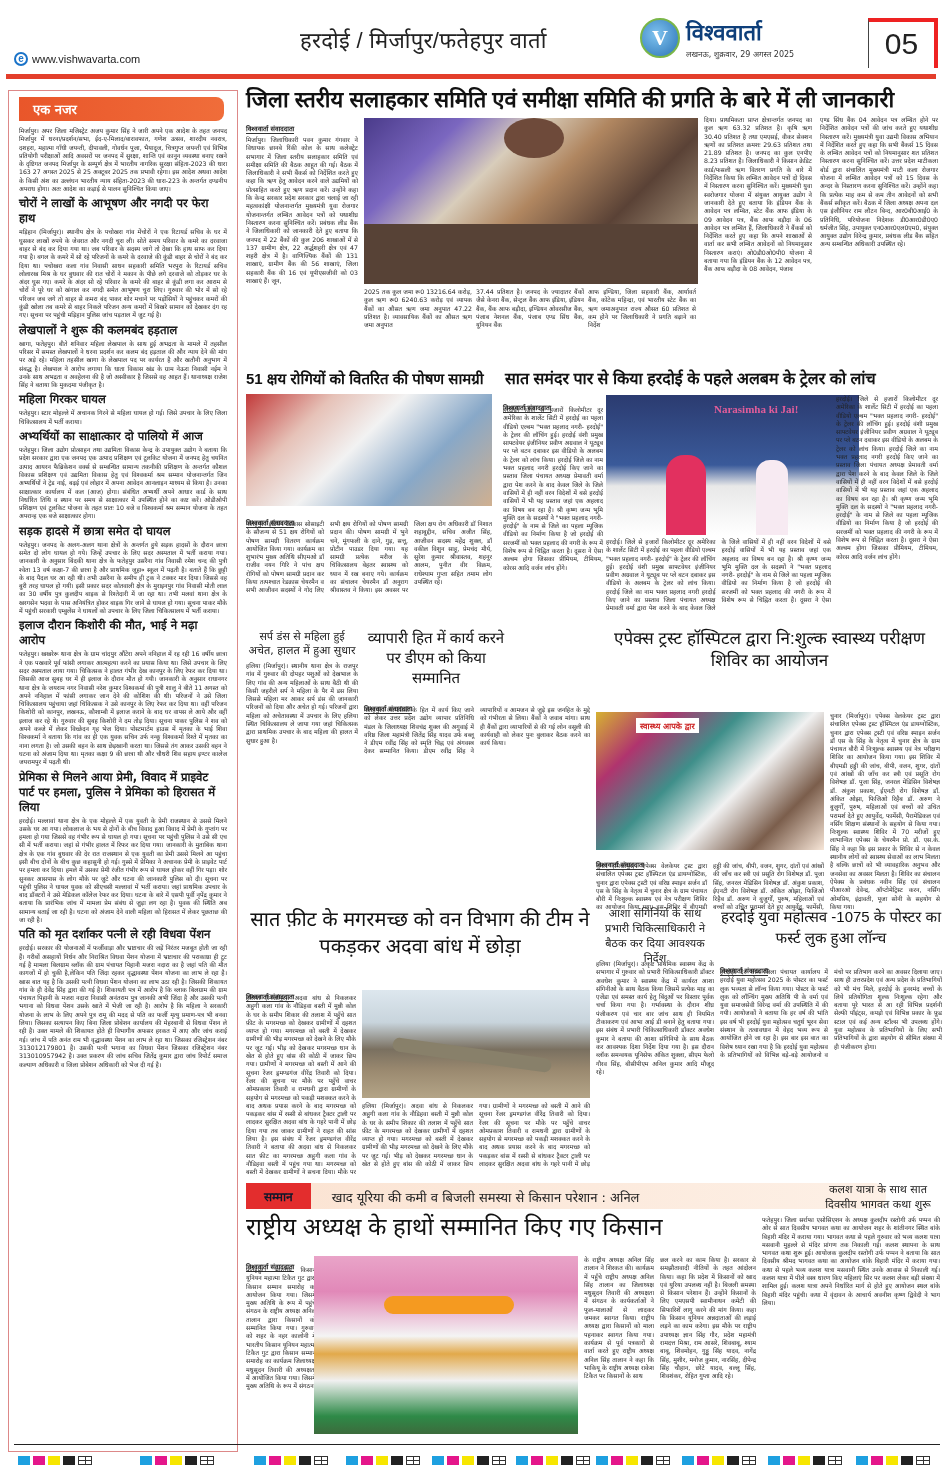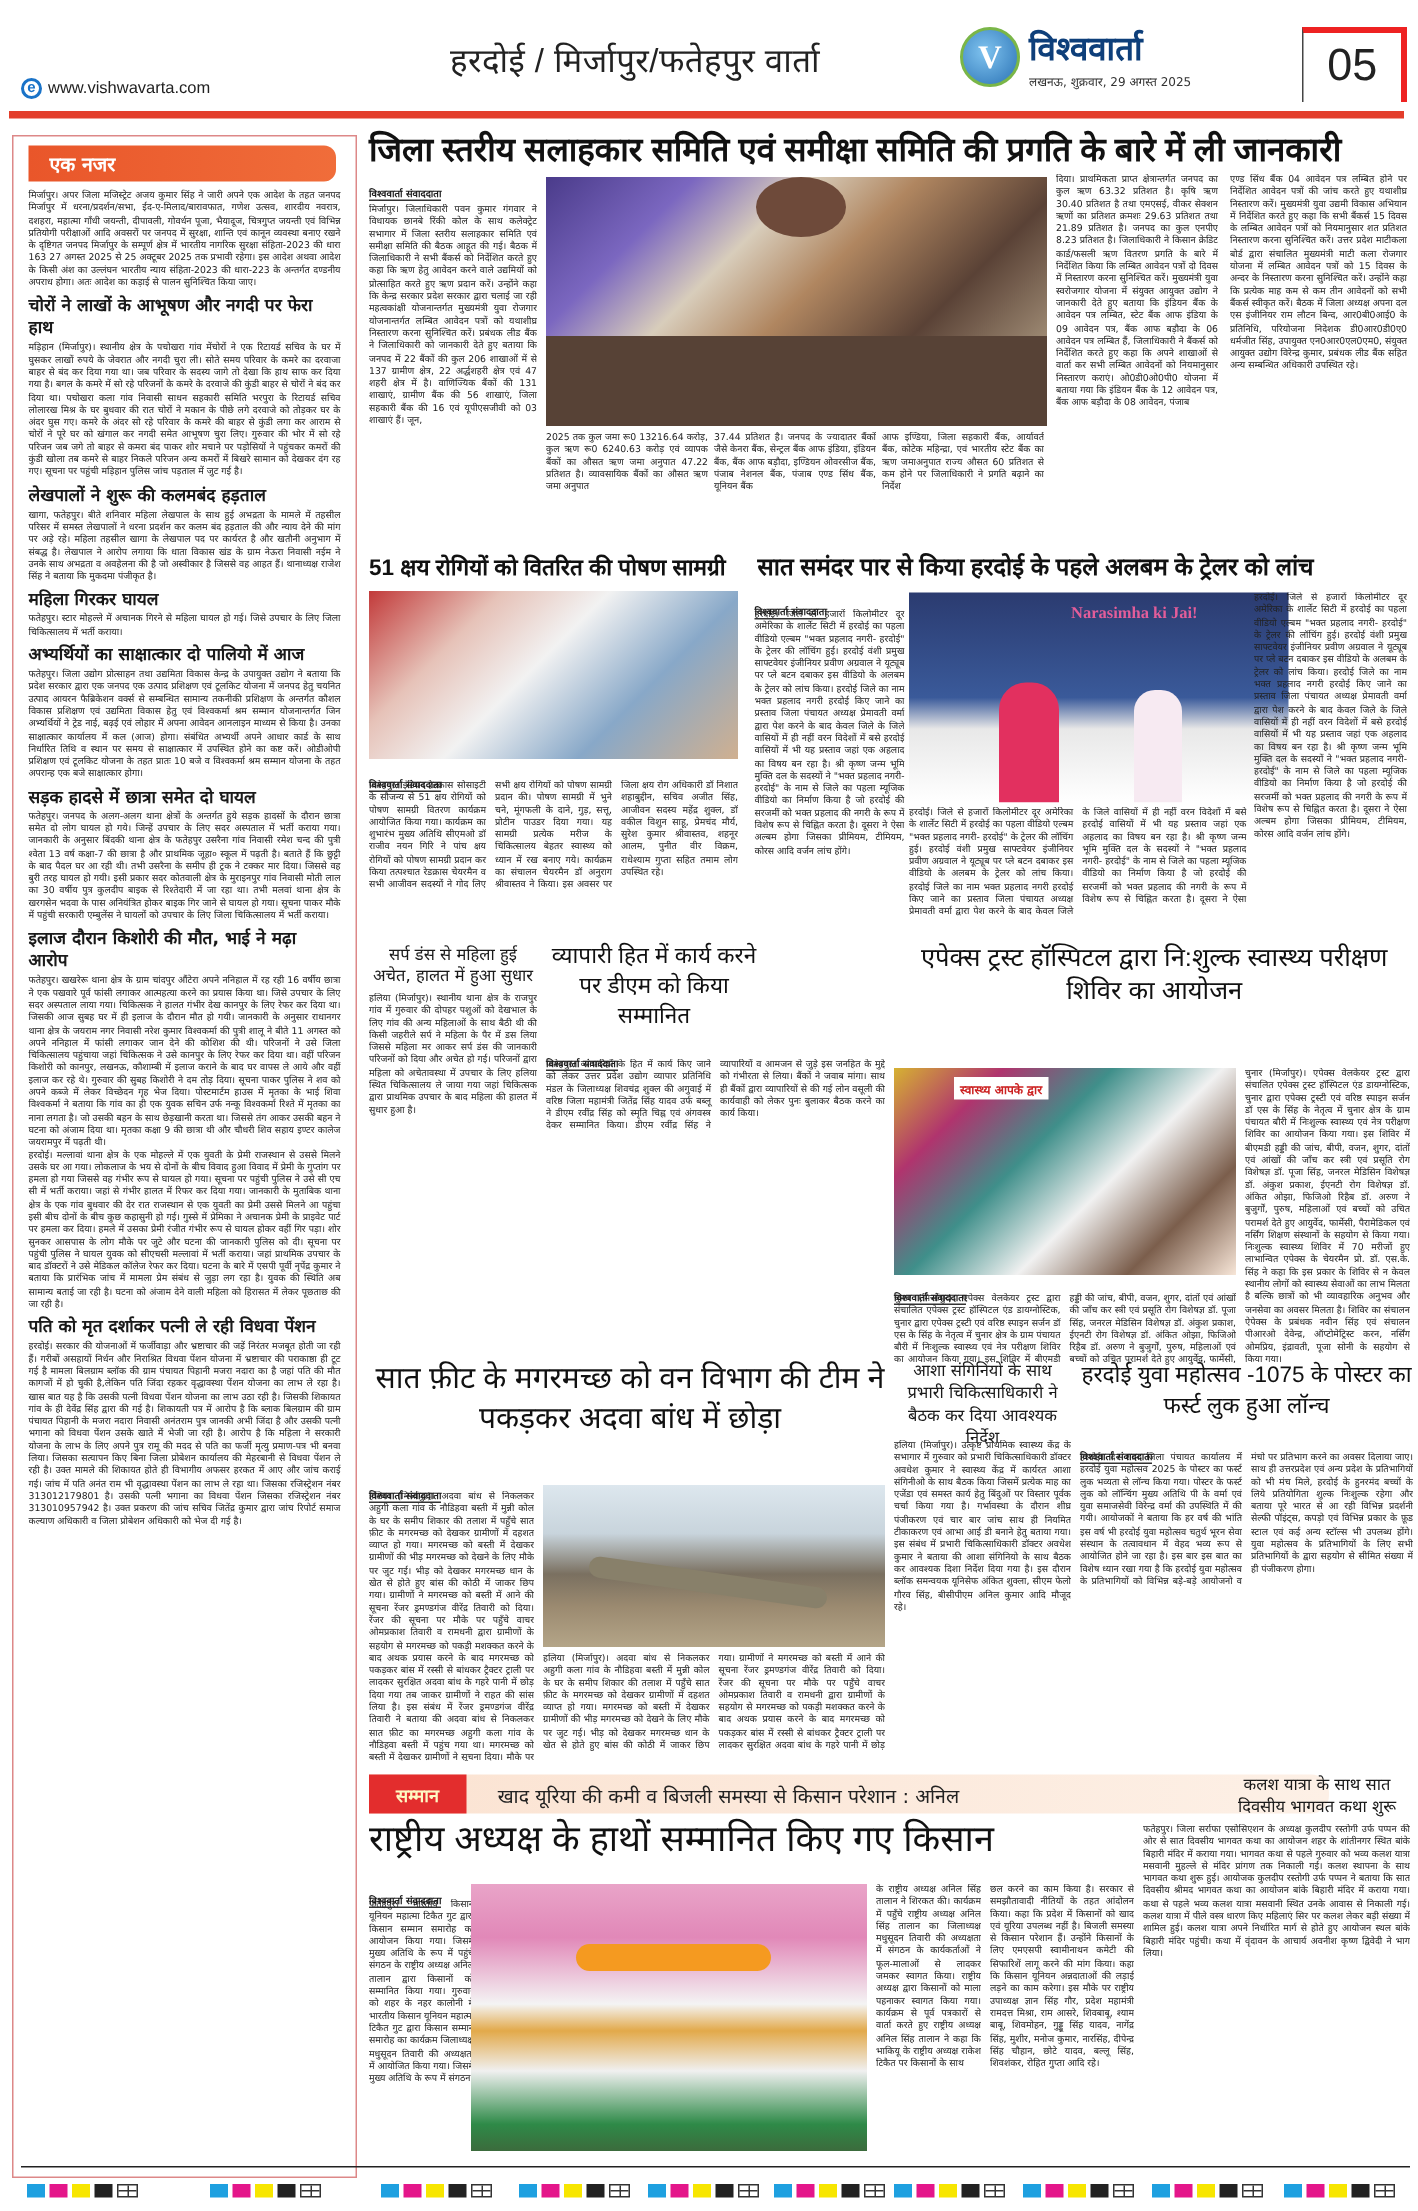--- a/index.html
+++ b/index.html
@@ -23,21 +23,21 @@
 .byline{font-size:6.5px;font-weight:bold;border-bottom:1px solid #333;display:inline-block;margin-bottom:2px}
 .body-txt{font-size:6.2px;line-height:8.3px;color:#222;text-align:justify}
 .photo{overflow:hidden;position:absolute}
 .cmyk{display:flex;gap:3px;align-items:center}
 .cmyk span{width:12px;height:9px;display:inline-block}
 .reg{width:14px;height:9px;border:1px solid #333;position:relative}
 .reg:before{content:"";position:absolute;left:6px;top:0;width:1px;height:7px;background:#333}
 .reg:after{content:"";position:absolute;left:0;top:3px;width:12px;height:1px;background:#333}
 .hr{background:#222;height:1px;position:absolute}
 .samman-bar{left:246px;top:1183px;width:640px;height:26px;background:linear-gradient(90deg,#fbe3d2,#fdf0e6);border-radius:0 12px 12px 0}
-.samman-tag{background:#e32d2d;color:#fef9c3;font-weight:bold;font-size:12px;padding:5px 18px;display:inline-block;height:26px}
+.samman-tag{background:#e32d2d;color:#0f172a;font-weight:bold;font-size:12px;padding:5px 18px;display:inline-block;height:26px}
 .samman-sub{font-size:13px;color:#222;margin-left:16px;display:inline-block;vertical-align:top;padding-top:5px}
 </style>
 </head>
 <body>
 
 <div class="abs masthead">
   <div class="abs site-url">
     <span class="ie-icon">e</span>
     <span>www.vishwavarta.com</span>
   </div>
@@ -76,20 +76,21 @@
   </div>
   <div>
     <div class="lh">सड़क हादसे में छात्रा समेत दो घायल</div>
     <div class="lt">फतेहपुर। जनपद के अलग-अलग थाना क्षेत्रों के अन्तर्गत हुये सड़क हादसों के दौरान छात्रा समेत दो लोग घायल हो गये। जिन्हें उपचार के लिए सदर अस्पताल में भर्ती कराया गया। जानकारी के अनुसार बिंदकी थाना क्षेत्र के फतेहपुर उसरैना गांव निवासी रमेश चन्द की पुत्री श्वेता 13 वर्ष कक्षा-7 की छात्रा है और प्राथमिक जूहा० स्कूल में पढ़ती है। बताते हैं कि छुट्टी के बाद पैदल घर आ रही थी। तभी उसरैना के समीप ही ट्रक ने टक्कर मार दिया। जिससे वह बुरी तरह घायल हो गयी। इसी प्रकार सदर कोतवाली क्षेत्र के मुराइनपुर गांव निवासी मोती लाल का 30 वर्षीय पुत्र कुलदीप बाइक से रिश्तेदारी में जा रहा था। तभी मलवां थाना क्षेत्र के खरगसेन भदवा के पास अनियंत्रित होकर बाइक गिर जाने से घायल हो गया। सूचना पाकर मौके में पहुंची सरकारी एम्बुलेंस ने घायलों को उपचार के लिए जिला चिकित्सालय में भर्ती कराया।</div>
   </div>
   <div>
     <div class="lh">इलाज दौरान किशोरी की मौत, भाई ने मढ़ा आरोप</div>
     <div class="lt">फतेहपुर। खखरेरू थाना क्षेत्र के ग्राम चांदपुर औंटेरा अपने ननिहाल में रह रही 16 वर्षीय छात्रा ने एक पखवारे पूर्व फांसी लगाकर आत्महत्या करने का प्रयास किया था। जिसे उपचार के लिए सदर अस्पताल लाया गया। चिकित्सक ने हालत गंभीर देख कानपुर के लिए रेफर कर दिया था। जिसकी आज सुबह घर में ही इलाज के दौरान मौत हो गयी। जानकारी के अनुसार राधानगर थाना क्षेत्र के जयराम नगर निवासी नरेश कुमार विश्वकर्मा की पुत्री शालू ने बीते 11 अगस्त को अपने ननिहाल में फांसी लगाकर जान देने की कोशिश की थी। परिजनों ने उसे जिला चिकित्सालय पहुंचाया जहां चिकित्सक ने उसे कानपुर के लिए रेफर कर दिया था। वहीं परिजन किशोरी को कानपुर, लखनऊ, कौशाम्बी में इलाज कराने के बाद घर वापस ले आये और वहीं इलाज कर रहे थे। गुरुवार की सुबह किशोरी ने दम तोड़ दिया। सूचना पाकर पुलिस ने शव को अपने कब्जे में लेकर विच्छेदन गृह भेज दिया। पोस्टमार्टम हाउस में मृतका के भाई शिवा विश्वकर्मा ने बताया कि गांव का ही एक युवक सचिन उर्फ नन्कू विश्वकर्मा रिश्ते में मृतका का नाना लगता है। जो उसकी बहन के साथ छेड़खानी करता था। जिससे तंग आकर उसकी बहन ने घटना को अंजाम दिया था। मृतका कक्षा 9 की छात्रा थी और चौधरी शिव सहाय इण्टर कालेज जयरामपुर में पढ़ती थी।</div>
   </div>
   <div>
+    <div class="lh">प्रेमिका से मिलने आया प्रेमी, विवाद में प्राइवेट पार्ट पर हमला, पुलिस ने प्रेमिका को हिरासत में लिया</div>
     <div class="lt">हरदोई। मल्लावां थाना क्षेत्र के एक मोहल्ले में एक युवती के प्रेमी राजस्थान से उससे मिलने उसके घर आ गया। लोकलाज के भय से दोनों के बीच विवाद हुआ विवाद में प्रेमी के गुप्तांग पर हमला हो गया जिससे वह गंभीर रूप से घायल हो गया। सूचना पर पहुंची पुलिस ने उसे सी एच सी में भर्ती कराया। जहां से गंभीर हालत में रिफर कर दिया गया। जानकारी के मुताबिक थाना क्षेत्र के एक गांव बुधवार की देर रात राजस्थान से एक युवती का प्रेमी उससे मिलने आ पहुंचा इसी बीच दोनों के बीच कुछ कहासुनी हो गई। गुस्से में प्रेमिका ने अचानक प्रेमी के प्राइवेट पार्ट पर हमला कर दिया। हमले में उसका प्रेमी रंजीत गंभीर रूप से घायल होकर वहीं गिर पड़ा। शोर सुनकर आसपास के लोग मौके पर जुटे और घटना की जानकारी पुलिस को दी। सूचना पर पहुंची पुलिस ने घायल युवक को सीएचसी मल्लावां में भर्ती कराया। जहां प्राथमिक उपचार के बाद डॉक्टरों ने उसे मेडिकल कॉलेज रेफर कर दिया। घटना के बारे में एसपी पूर्वी नृपेंद्र कुमार ने बताया कि प्रारंभिक जांच में मामला प्रेम संबंध से जुड़ा लग रहा है। युवक की स्थिति अब सामान्य बताई जा रही है। घटना को अंजाम देने वाली महिला को हिरासत में लेकर पूछताछ की जा रही है।</div>
   </div>
   <div>
     <div class="lh">पति को मृत दर्शाकर पत्नी ले रही विधवा पेंशन</div>
     <div class="lt">हरदोई। सरकार की योजनाओं में फर्जीवाड़ा और भ्रष्टाचार की जड़ें निरंतर मजबूत होती जा रही हैं। गरीबों असहायों निर्धन और निराश्रित विधवा पेंशन योजना में भ्रष्टाचार की पराकाष्ठा ही टूट गई है मामला बिलग्राम ब्लॉक की ग्राम पंचायत पिहानी मजरा नदारा का है जहां पति की मौत कागजों में हो चुकी है,लेकिन पति जिंदा रहकर वृद्धावस्था पेंशन योजना का लाभ ले रहा है। खास बात यह है कि उसकी पत्नी विधवा पेंशन योजना का लाभ उठा रही है। जिसकी शिकायत गांव के ही देवेंद्र सिंह द्वारा की गई है। शिकायती पत्र में आरोप है कि ब्लाक बिलग्राम की ग्राम पंचायत पिहानी के मजरा नदारा निवासी अनंतराम पुत्र जानकी अभी जिंदा है और उसकी पत्नी भगाना को विधवा पेंशन उसके खाते में भेजी जा रही है। आरोप है कि महिला ने सरकारी योजना के लाभ के लिए अपने पुत्र रामू की मदद से पति का फर्जी मृत्यु प्रमाण-पत्र भी बनवा लिया। जिसका सत्यापन किए बिना जिला प्रोबेशन कार्यालय की मेहरबानी से विधवा पेंशन ले रही है। उक्त मामले की शिकायत होते ही विभागीय अफसर हरकत में आए और जांच कराई गई। जांच में पति अनंत राम भी वृद्धावस्था पेंशन का लाभ ले रहा था। जिसका रजिस्ट्रेशन नंबर 313012179801 है। उसकी पत्नी भगाना का विधवा पेंशन जिसका रजिस्ट्रेशन नंबर 313010957942 है। उक्त प्रकरण की जांच सचिव जितेंद्र कुमार द्वारा जांच रिपोर्ट समाज कल्याण अधिकारी व जिला प्रोबेशन अधिकारी को भेज दी गई है।</div>
   </div>
 </div>
 
 <div class="abs big-head" style="left:246px;top:88px;width:694px;font-size:22px;white-space:nowrap">जिला स्तरीय सलाहकार समिति एवं समीक्षा समिति की प्रगति के बारे में ली जानकारी</div>
 <div class="abs" style="left:246px;top:116px;width:112px">

